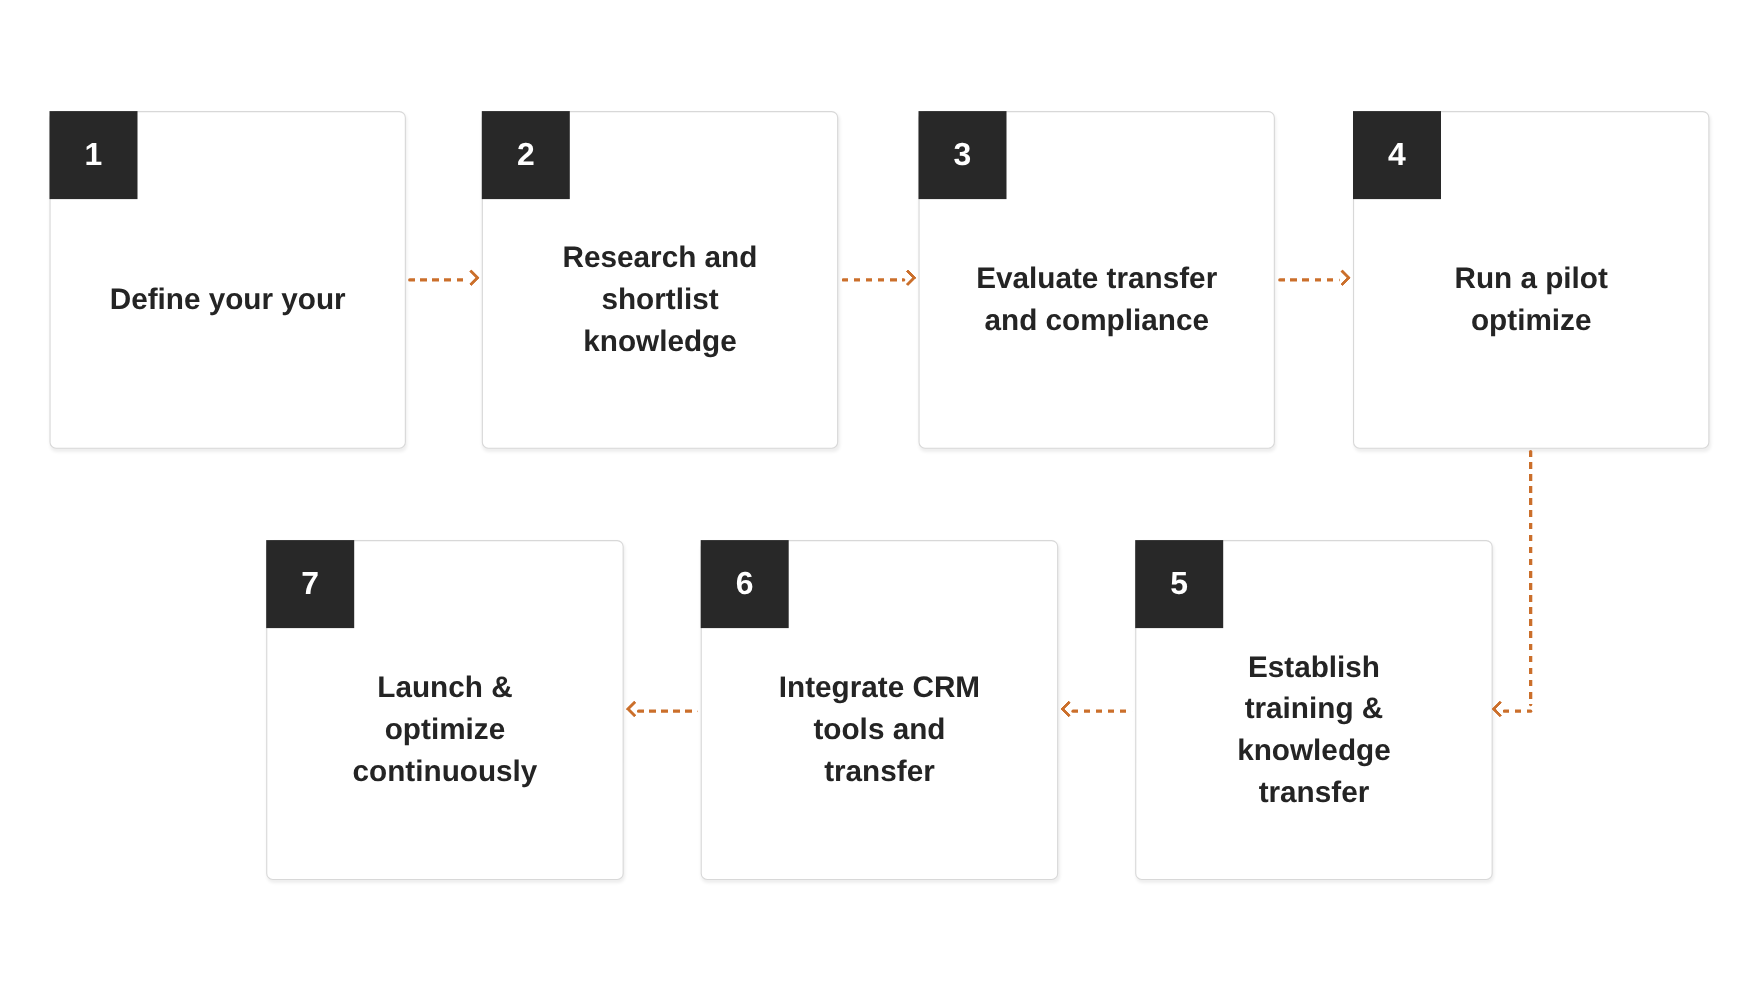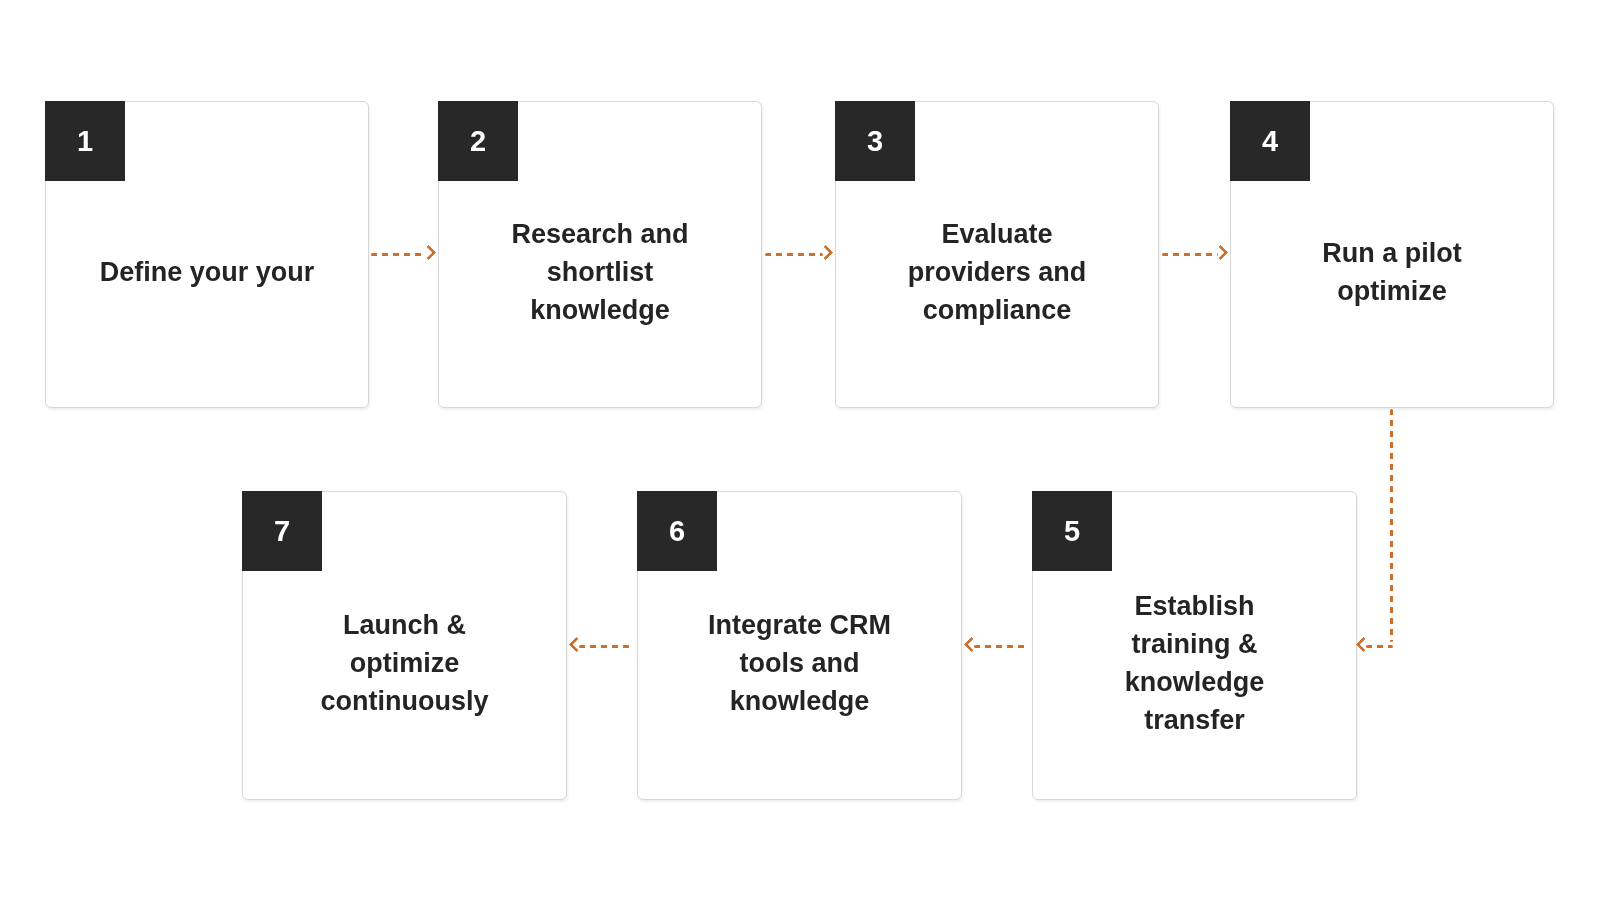--- a/index.html
+++ b/index.html
@@ -129,42 +129,42 @@
   <div class="step-box row-top pos-2">
     <div class="badge">2</div>
     <div class="label-wrap">
       <div class="label">Research and shortlist knowledge</div>
     </div>
   </div>
 
   <div class="step-box row-top pos-3">
     <div class="badge">3</div>
     <div class="label-wrap">
-      <div class="label">Evaluate providers and compliance</div>
+      <div class="label">Evaluate transfer and compliance</div>
     </div>
   </div>
 
   <div class="step-box row-top pos-4">
     <div class="badge">4</div>
     <div class="label-wrap">
       <div class="label">Run a pilot optimize</div>
     </div>
   </div>
 
   <div class="step-box row-bottom pos-5">
     <div class="badge">5</div>
     <div class="label-wrap">
       <div class="label">Establish training &amp; knowledge transfer</div>
     </div>
   </div>
 
   <div class="step-box row-bottom pos-6">
     <div class="badge">6</div>
     <div class="label-wrap">
-      <div class="label">Integrate CRM tools and knowledge</div>
+      <div class="label">Integrate CRM tools and transfer</div>
     </div>
   </div>
 
   <div class="step-box row-bottom pos-7">
     <div class="badge">7</div>
     <div class="label-wrap">
       <div class="label">Launch &amp; optimize continuously</div>
     </div>
   </div>
 

